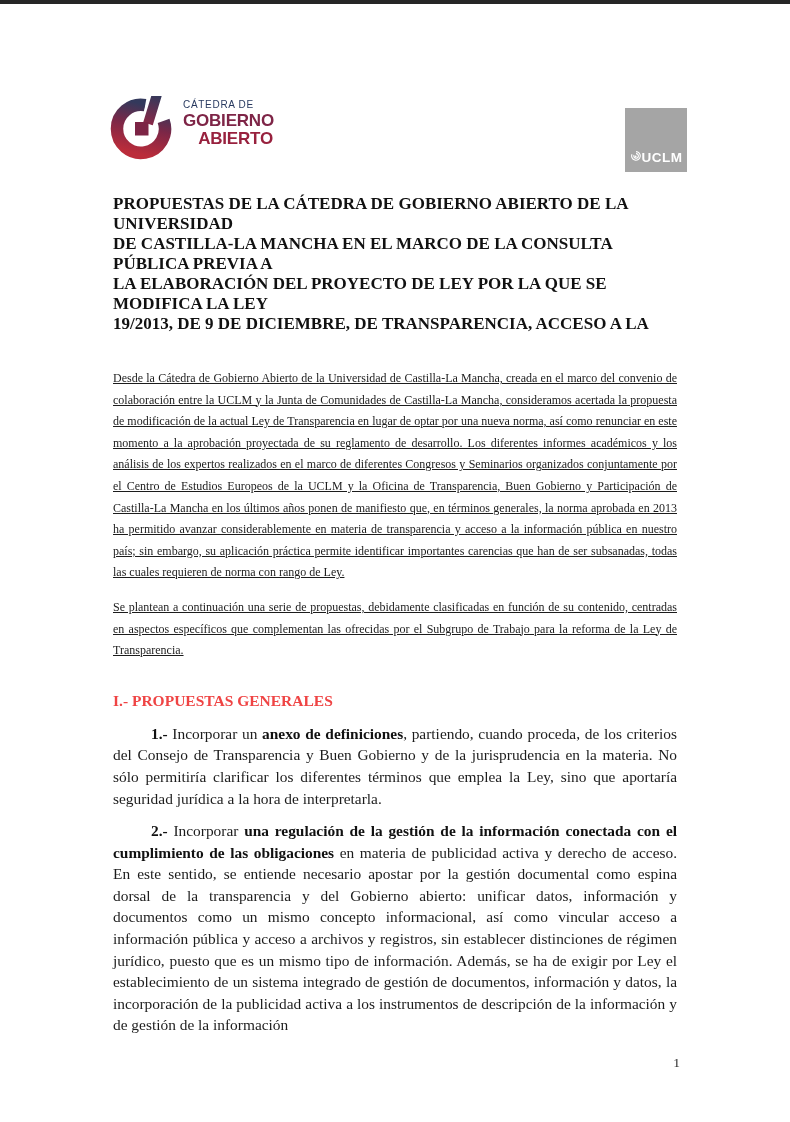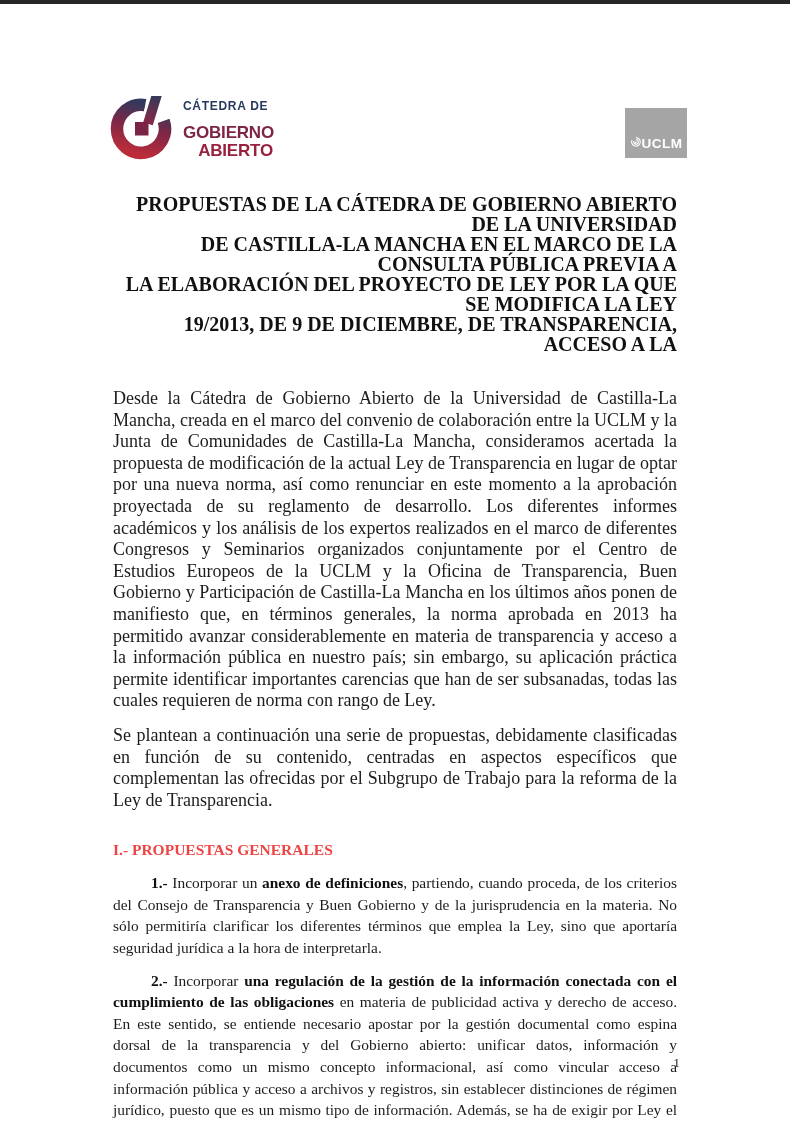--- a/index.html
+++ b/index.html
@@ -8,37 +8,37 @@
     font-family:"Liberation Serif", serif; color:#1c1c1c; overflow:hidden;
   }
   .top-strip { position:absolute; top:0; left:0; width:790px; height:4px; background:#262626; }
 
   
   .header { position:absolute; top:96px; left:110px; width:577px;
             display:flex; justify-content:space-between; align-items:flex-start; }
   .brand { display:flex; gap:9px; }
   .brand-mark svg { display:block; }
   .brand-text { font-family:"Liberation Sans", sans-serif; padding-top:3px; }
-  .brand-line1 { color:#27395f; font-weight:700; font-size:12px; letter-spacing:0.7px; margin-bottom:11px; }
+  .brand-line1 { color:#27395f; font-weight:400; font-size:10px; letter-spacing:0.7px; margin-bottom:2px; }
   .brand-line2 { color:#7e2547; font-weight:700; font-size:17px; line-height:1.03; letter-spacing:-0.2px; }
   .brand-line3 { color:#98213e; font-weight:700; font-size:17px; line-height:1.03; letter-spacing:-0.2px; text-align:right; padding-right:1px; }
 
   .partners { display:flex; align-items:center; gap:26px; padding-top:12px; }
   .jccm { display:flex; flex-direction:column; align-items:center; width:82px; }
   .jccm-label { font-family:"Liberation Sans", sans-serif; font-size:7.5px; color:#9d9d9d; margin-top:3px; white-space:nowrap; }
-  .uclm { width:62px; height:50px; background:#a5a5a5; display:flex; align-items:flex-end; justify-content:center;
+  .uclm { width:62px; height:64px; background:#a5a5a5; display:flex; align-items:flex-end; justify-content:center;
           padding-bottom:6px; box-sizing:border-box; }
   .uclm-inner { display:flex; align-items:center; gap:1px; }
   .uclm-label { color:#ffffff; font-family:"Liberation Sans", sans-serif; font-weight:700; font-size:13.5px; letter-spacing:0.5px; }
 
   
   .content { position:absolute; left:113px; top:194px; width:564px; }
-  .doc-title { font-weight:700; font-size:20px; line-height:20px; text-align:right; color:#111111; margin:0 0 34px 0; }
+  .doc-title { font-weight:700; font-size:17px; line-height:20px; text-align:left; color:#111111; margin:0 0 34px 0; }
   .doc-title .title-line { display:block; }
-  p.body-par { text-align:justify; font-size:18px; line-height:21.6px; margin:0 0 13px 0; }
+  p.body-par { text-align:justify; font-size:12px; line-height:21.6px; margin:0 0 13px 0;text-decoration:underline; }
   h2.section-heading { font-size:15.5px; font-weight:700; margin:30px 0 13px 0; color:#ef4444; }
   p.item { text-align:justify; text-indent:38px; font-size:15.4px; line-height:21.6px; margin:10px 0 11px 0; }
   p.item strong, h2 { color:#111111; }
 
   .page-number { position:absolute; top:1055px; right:110px; font-size:13.5px; color:#2b2b2b; }
 </style>
 </head>
 <body>
 
 <div class="page">

